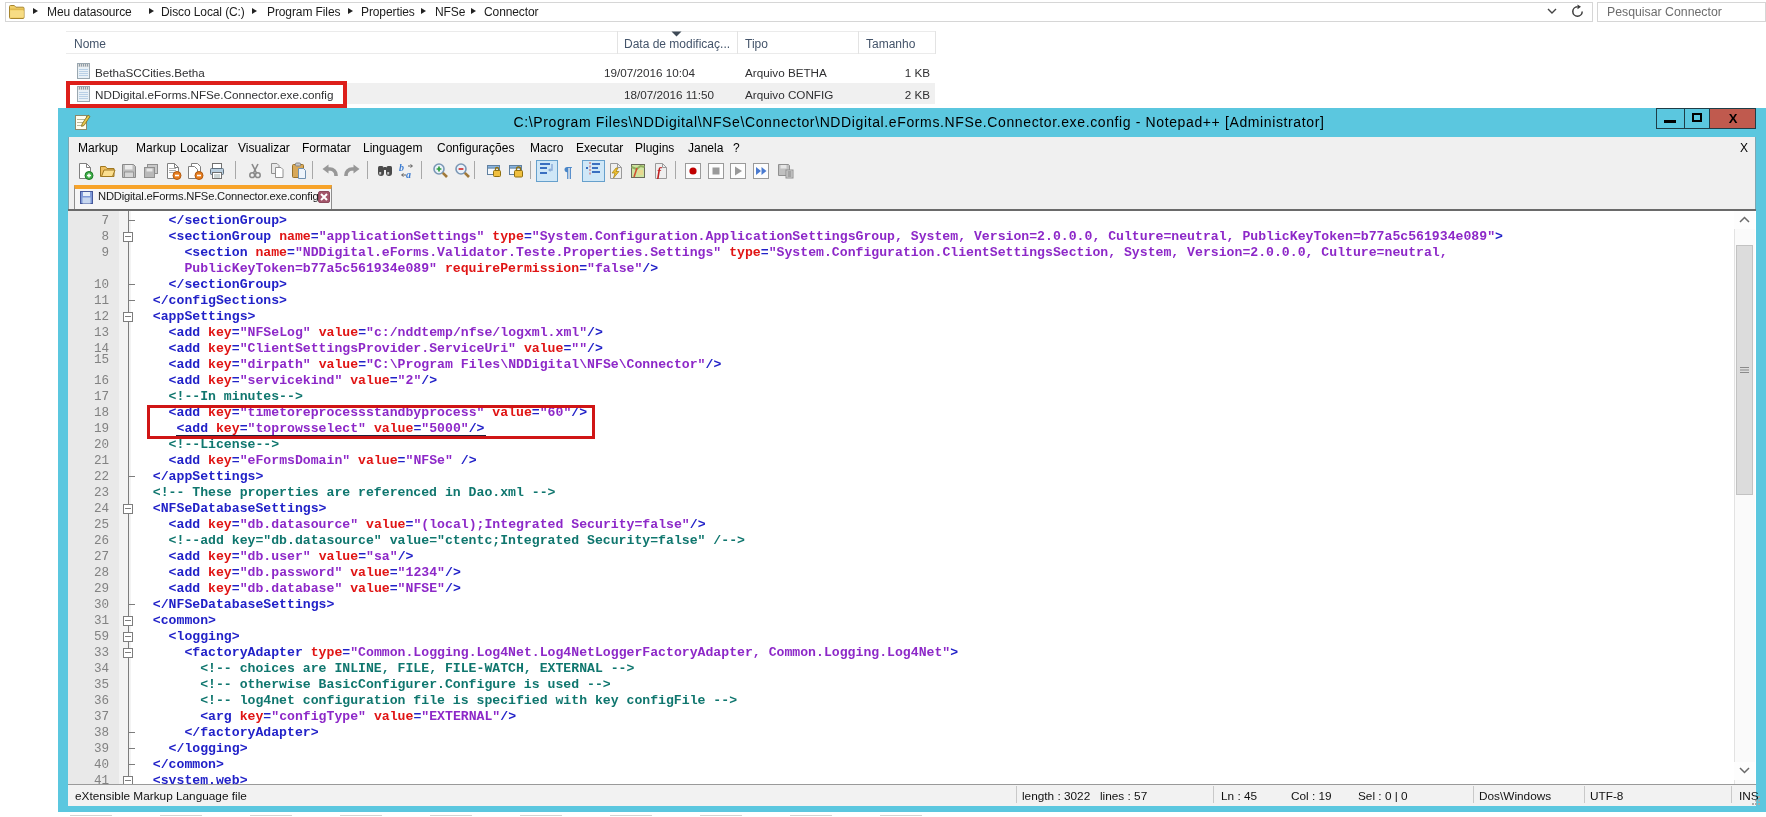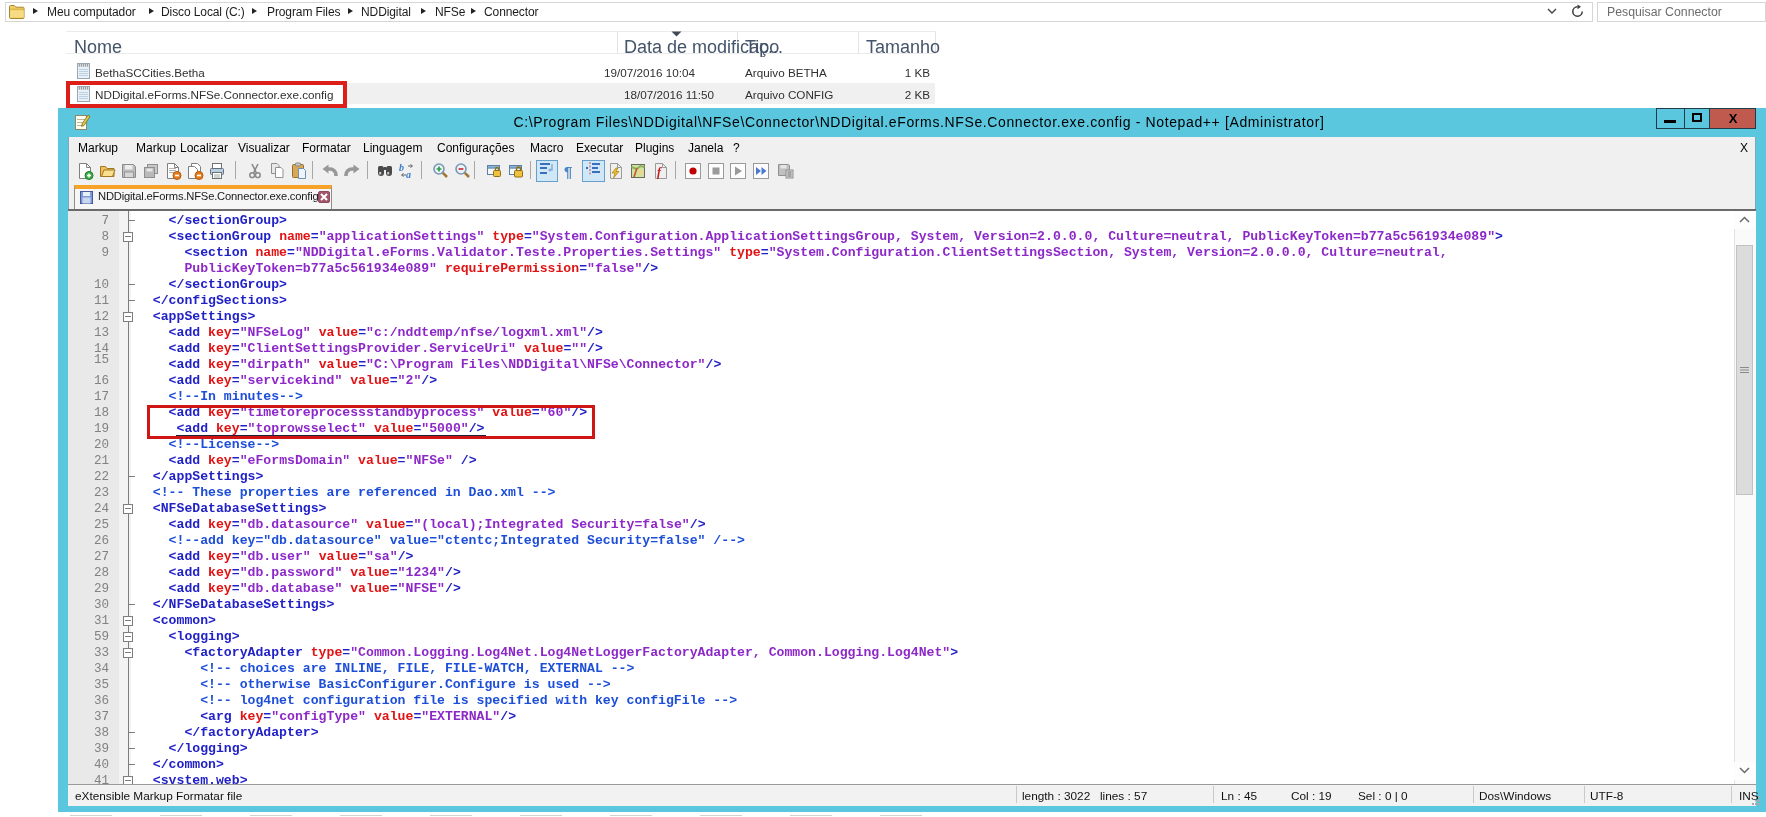--- a/index.html
+++ b/index.html
@@ -1,23 +1,23 @@
 <!DOCTYPE html>
 <html><head><meta charset="utf-8">
 <style>
 *{margin:0;padding:0;box-sizing:border-box}
 html,body{width:1766px;height:817px;background:#fff;overflow:hidden;
   font-family:"Liberation Sans",sans-serif;position:relative}
 .abs{position:absolute}
 i{font-style:normal}
-.t{color:#2121c8}.a{color:#e01414}.s{color:#8d28c8}.c{color:#1d4ed8}
+.t{color:#2121c8}.a{color:#e01414}.s{color:#8d28c8}.c{color:#0f766e}
 
 .crumb{color:#1c1c1c;font-size:12px;letter-spacing:-0.1px}
 .tri{width:0;height:0;border-style:solid;border-width:3.5px 0 3.5px 5px;border-color:transparent transparent transparent #222;display:inline-block;position:absolute}
-.hdrtxt{color:#44546a;font-size:18px}
+.hdrtxt{color:#44546a;font-size:12px}
 .itemtxt{color:#303032;font-size:11.7px}
 
 .menuitem{color:#000;font-size:12px}
 .cl{position:absolute;left:137px;height:16px;line-height:16px;white-space:pre;
   font-family:"Liberation Mono",monospace;font-size:13.17px;font-weight:bold}
 .num{position:absolute;left:0;width:109px;height:16px;line-height:16px;text-align:right;
   color:#828282;font-family:"Liberation Mono",monospace;font-size:12.6px}
 .fbox{position:absolute;left:123px;width:10px;height:10px;background:#fff;border:1px solid #7d7d7d}
 .fbox::after{content:"";position:absolute;left:1px;right:1px;top:3px;border-top:1px solid #7d7d7d}
 .ftick{position:absolute;left:128px;width:7px;border-top:1px solid #7d7d7d}
@@ -33,33 +33,33 @@
 <div class="abs" style="left:1607px;top:5px;color:#6d6d6d;font-size:12.3px">Pesquisar Connector</div>
 
 <svg class="abs" style="left:8px;top:3px" width="17" height="17" viewBox="0 0 17 17">
 <path d="M1.5 5 v-1.5 a1 1 0 0 1 1 -1 h3.8 l1.5 1.7 h7.2 a1 1 0 0 1 1 1 v9.3 a1 1 0 0 1 -1 1 h-12.5 a1 1 0 0 1 -1 -1 z" fill="#f1cf68" stroke="#a8862e"></path>
 <path d="M2.2 6.2 h13.6" stroke="#dcb448" stroke-width="1.2"></path>
 <path d="M2.2 7.5 h13.6 v6.8 h-13.6 z" fill="#f7dc84"></path>
 </svg>
 <div class="abs crumb" style="left:33px;top:8px">
     <span class="tri"></span>
   </div>
-<div class="abs crumb" style="left:47px;top:5px">Meu computador</div>
+<div class="abs crumb" style="left:47px;top:5px">Meu datasource</div>
 <div class="abs crumb" style="left:149px;top:8px">
     <span class="tri"></span>
   </div>
 <div class="abs crumb" style="left:161px;top:5px">Disco Local (C:)</div>
 <div class="abs crumb" style="left:252px;top:8px">
     <span class="tri"></span>
   </div>
 <div class="abs crumb" style="left:267px;top:5px">Program Files</div>
 <div class="abs crumb" style="left:348px;top:8px">
     <span class="tri"></span>
   </div>
-<div class="abs crumb" style="left:361px;top:5px">NDDigital</div>
+<div class="abs crumb" style="left:361px;top:5px">Properties</div>
 <div class="abs crumb" style="left:421px;top:8px">
     <span class="tri"></span>
   </div>
 <div class="abs crumb" style="left:435px;top:5px">NFSe</div>
 <div class="abs crumb" style="left:471px;top:8px">
     <span class="tri"></span>
   </div>
 <div class="abs crumb" style="left:484px;top:5px">Connector</div>
 
 <svg class="abs" style="left:1547px;top:8px" width="10" height="7" viewBox="0 0 10 7">
@@ -467,21 +467,21 @@
       <line x1="0" y1="4" x2="9" y2="4"></line>
       <line x1="0" y1="6.5" x2="9" y2="6.5"></line>
     </g>
   </svg>
 <div class="abs" style="left:1734px;top:762px;width:21px;height:18px;background:#fdfdfd"></div>
 <svg class="abs" style="left:1738px;top:766px" width="13" height="8" viewBox="0 0 13 8">
     <path d="M2 2 L6.5 6.5 L11 2" fill="none" stroke="#6a6a6a" stroke-width="1.5"></path>
   </svg>
 
 <div class="abs" style="left:68px;top:784px;width:1688px;height:22px;background:#f2f2f2;border-top:1px solid #9a9a9a"></div>
-<div class="stxt" style="left:75px">eXtensible Markup Formatar file</div>
+<div class="stxt" style="left:75px">eXtensible Markup Language file</div>
 <div class="ssep" style="left:1016px"></div>
 <div class="stxt" style="left:1022px">length : 3022</div>
 <div class="stxt" style="left:1100px">lines : 57</div>
 <div class="ssep" style="left:1213px"></div>
 <div class="stxt" style="left:1221px">Ln : 45</div>
 <div class="stxt" style="left:1291px">Col : 19</div>
 <div class="stxt" style="left:1358px">Sel : 0 | 0</div>
 <div class="ssep" style="left:1473px"></div>
 <div class="stxt" style="left:1479px">Dos\Windows</div>
 <div class="ssep" style="left:1584px"></div>

